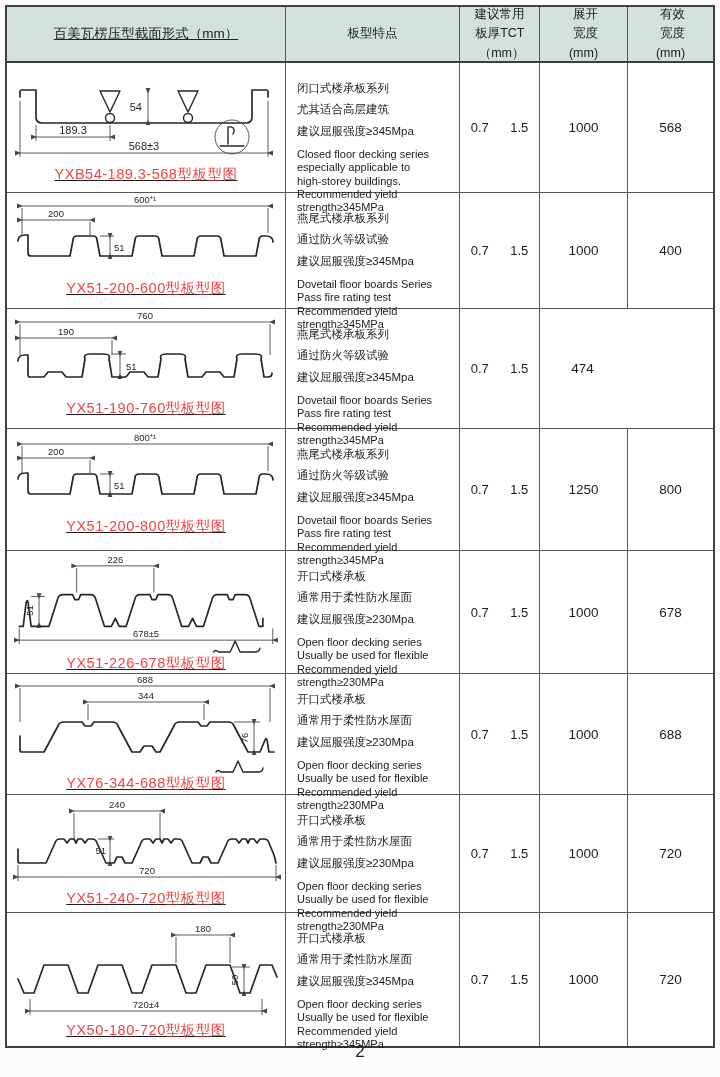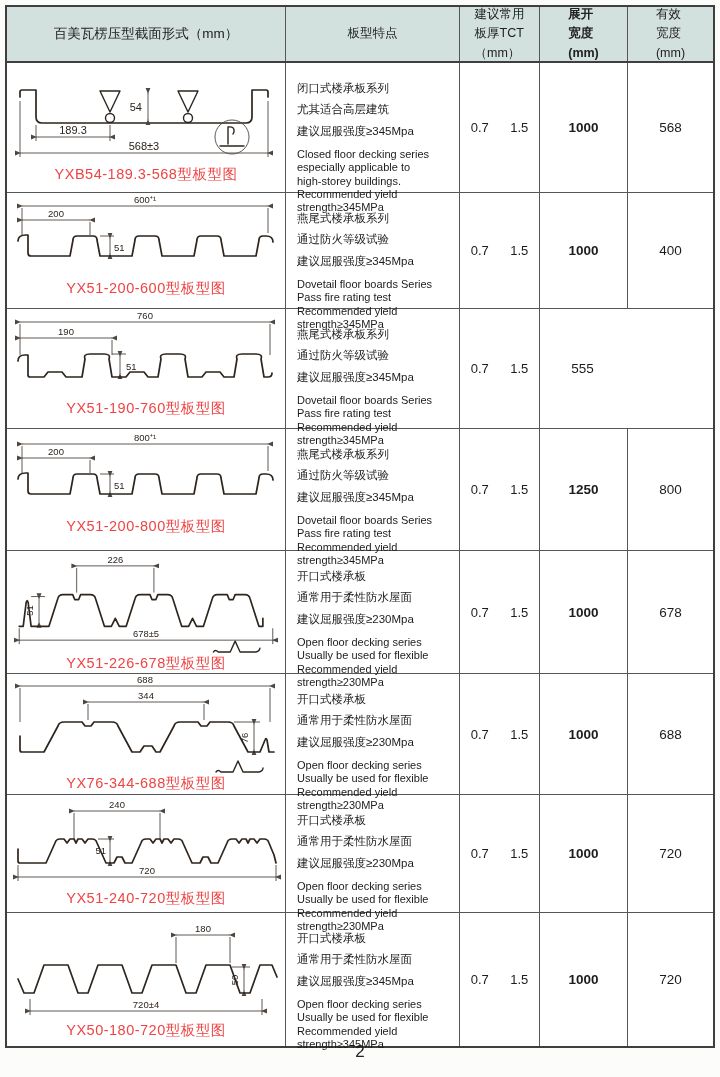--- a/index.html
+++ b/index.html
@@ -11,28 +11,28 @@
     position:relative;
     overflow:hidden;
   }
   .sheet { position:absolute; left:5px; top:5px; width:710px; }
   .tbl { border:2px solid #3f3f3f; background:#ffffff; }
   .trow { display:flex; border-bottom:1px solid #565656; }
   .trow:last-child { border-bottom:none; }
   .trow.head { background:#d2e1dd; border-bottom:2px solid #3f3f3f; }
   .cell { box-sizing:border-box; border-right:1px solid #565656; position:relative; }
   .cell:last-child { border-right:none; }
-  .c1 { width:279px; }
+  .c1 { width:279px;text-decoration:underline; }
   .c2 { width:174px; }
   .c3 { width:80px; }
-  .c4 { width:88px;font-weight:bold; }
+  .c4 { width:88px; }
   .c5 { width:85px; }
 
   .head .cell { display:flex; align-items:center; justify-content:center;
-    text-align:left; font-size:12.5px; line-height:1.55; color:#222; }
+    text-align:right; font-size:12.5px; line-height:1.55; color:#222; }
   .head .c1 { font-size:13.5px; }
 
   .diagcell { display:flex; flex-direction:column; align-items:center; justify-content:flex-start; padding-top:2px; }
   .caption { text-align:center; font-size:14.5px; letter-spacing:0.5px; color:#ef4444; margin-top:-2px; }
 
   .featcell { padding:9px 6px 4px 11px; }
   .cn { font-size:11.5px; line-height:1.85; white-space:pre-line; color:#1b1b1b;margin-top:6px; }
   .en { font-size:11px;   line-height:1.22; white-space:pre-line; color:#1b1b1b; margin-top:6px; }
 
   .thickcell { display:flex; flex-direction:row; justify-content:space-around;
@@ -191,21 +191,21 @@
       <div class="en">Dovetail floor boards Series
 Pass fire rating test
 Recommended  yield
 strength≥345MPa</div>
     </div>
     <div class="cell c3 thickcell">
       <div>0.7</div>
       <div>1.5</div>
     </div>
     <div class="cell c5 widecell">
-          <span>555</span>
+          <span>474</span>
         </div>
   </div>
 
   <div class="trow" style="height:121px">
     <div class="cell c1 diagcell">
       <svg width="272" height="88" viewBox="0 0 272 88">
         <g>
           <line class="d" x1="12" y1="15" x2="12" y2="42"></line>
           <line class="d" x1="258" y1="15" x2="258" y2="40"></line>
           <line class="da" x1="12" y1="13" x2="258" y2="13"></line>

